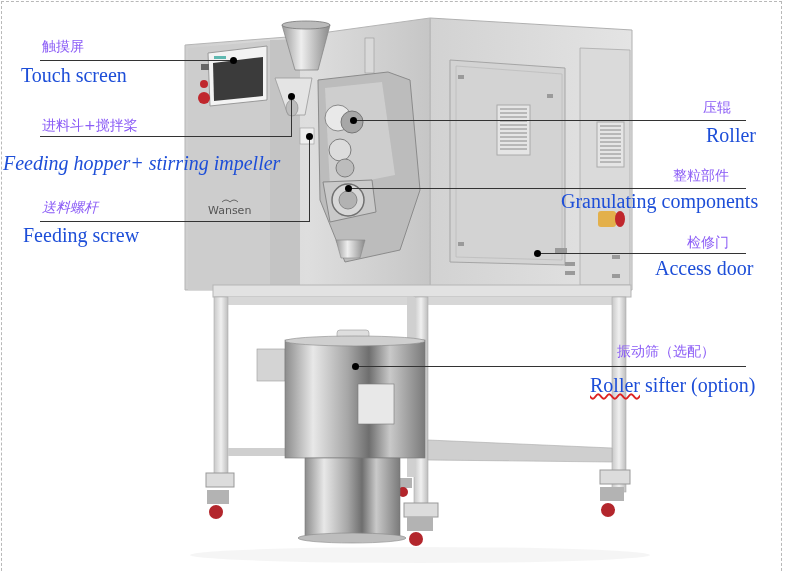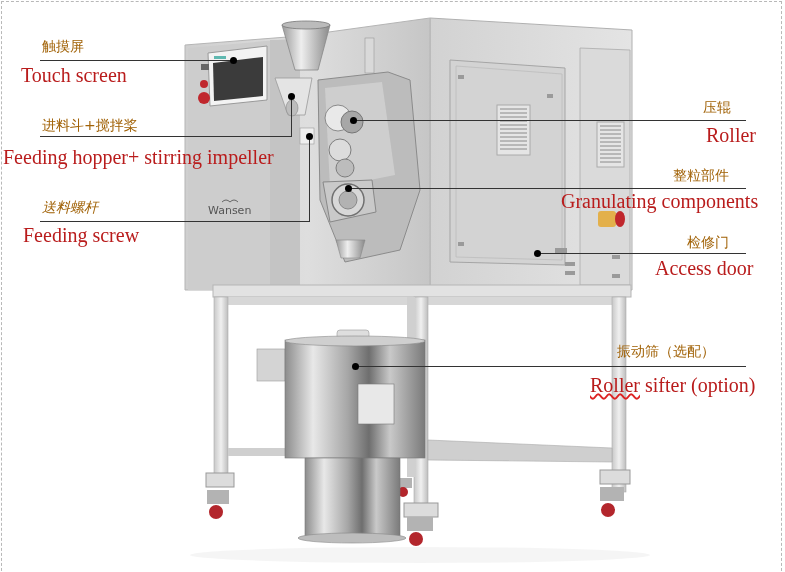--- a/index.html
+++ b/index.html
@@ -7,22 +7,22 @@
   body { position: relative; font-family: "Liberation Serif", serif; }
 
   .frame {
     position: absolute; left: 1px; top: 1px; width: 781px; height: 580px;
     border-top: 1px dashed #b8b8b8; border-left: 1px dashed #b8b8b8; border-right: 1px dashed #b8b8b8;
   }
 
   
   .machine { position: absolute; left: 0; top: 0; width: 785px; height: 572px; }
 
-  .cn { position: absolute; font-family: "DejaVu Sans", sans-serif; font-size: 14px; color: #a16207; line-height: 16px; white-space: nowrap; }
-  .en { position: absolute; font-family: "Liberation Serif", serif; font-size: 20px; color: #b91c1c; line-height: 22px; white-space: nowrap; }
+  .cn { position: absolute; font-family: "DejaVu Sans", sans-serif; font-size: 14px; color: #8b5cf6; line-height: 16px; white-space: nowrap; }
+  .en { position: absolute; font-family: "Liberation Serif", serif; font-size: 20px; color: #1d4ed8; line-height: 22px; white-space: nowrap; }
   .en .sp { text-decoration: underline wavy #d22; }
 
   .leader { position: absolute; background: #333; }
   .dot { position: absolute; width: 7px; height: 7px; border-radius: 50%; background: #000; }
 </style>
 </head>
 <body>
 
 <div class="frame"></div>
 
@@ -181,21 +181,21 @@
 
 <div class="cn" style="left:42px; top:38px;">触摸屏</div>
 <div class="leader" style="left:40px; top:60px; width:193px; height:1px;"></div>
 <div class="dot" style="left:230px; top:57px;"></div>
 <div class="en" style="left:21px; top:64px;">Touch screen</div>
 
 <div class="cn" style="left:42px; top:117px;">进料斗+搅拌桨</div>
 <div class="leader" style="left:40px; top:136px; width:252px; height:1px;"></div>
 <div class="leader" style="left:291px; top:97px; width:1px; height:40px;"></div>
 <div class="dot" style="left:288px; top:93px;"></div>
-<div class="en" style="left:3px; top:146px;">Feeding hopper+ stirring impeller</div>
+<div class="en" style="left:3px; top:152px;font-style:italic;">Feeding hopper+ stirring impeller</div>
 
 <div class="cn" style="left:42px; top:199px;font-style:italic;">送料螺杆</div>
 <div class="leader" style="left:40px; top:221px; width:270px; height:1px;"></div>
 <div class="leader" style="left:309px; top:137px; width:1px; height:85px;"></div>
 <div class="dot" style="left:306px; top:133px;"></div>
 <div class="en" style="left:23px; top:224px;">Feeding screw</div>
 
 <div class="cn" style="left:703px; top:99px;">压辊</div>
 <div class="leader" style="left:353px; top:120px; width:393px; height:1px;"></div>
 <div class="dot" style="left:350px; top:117px;"></div>

